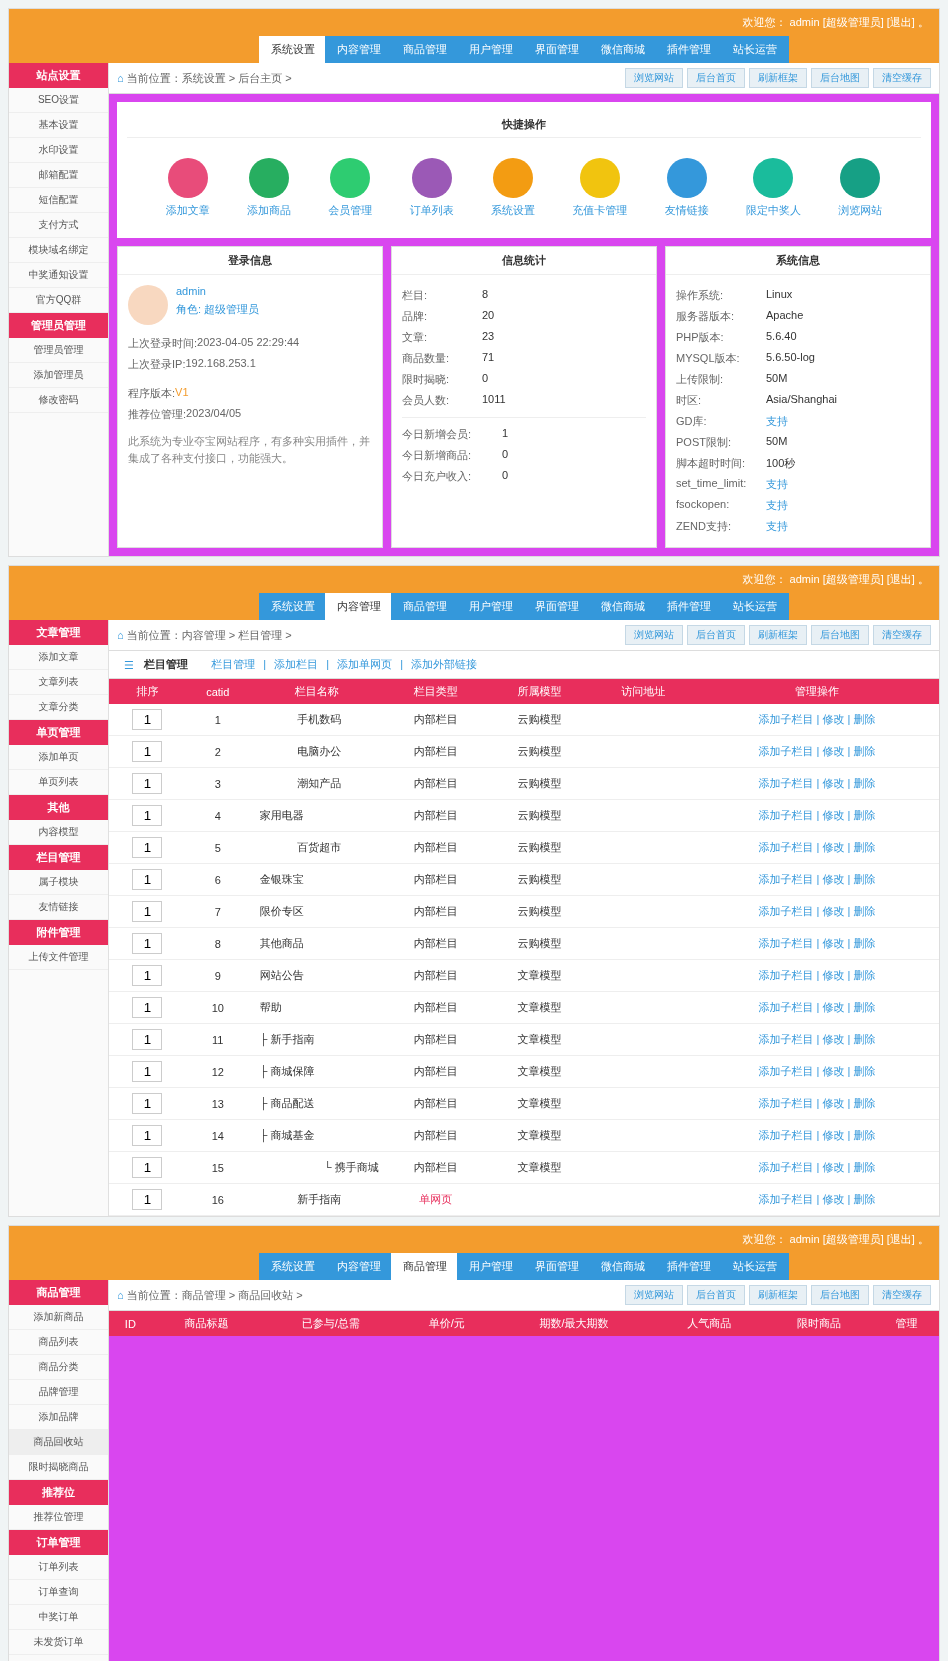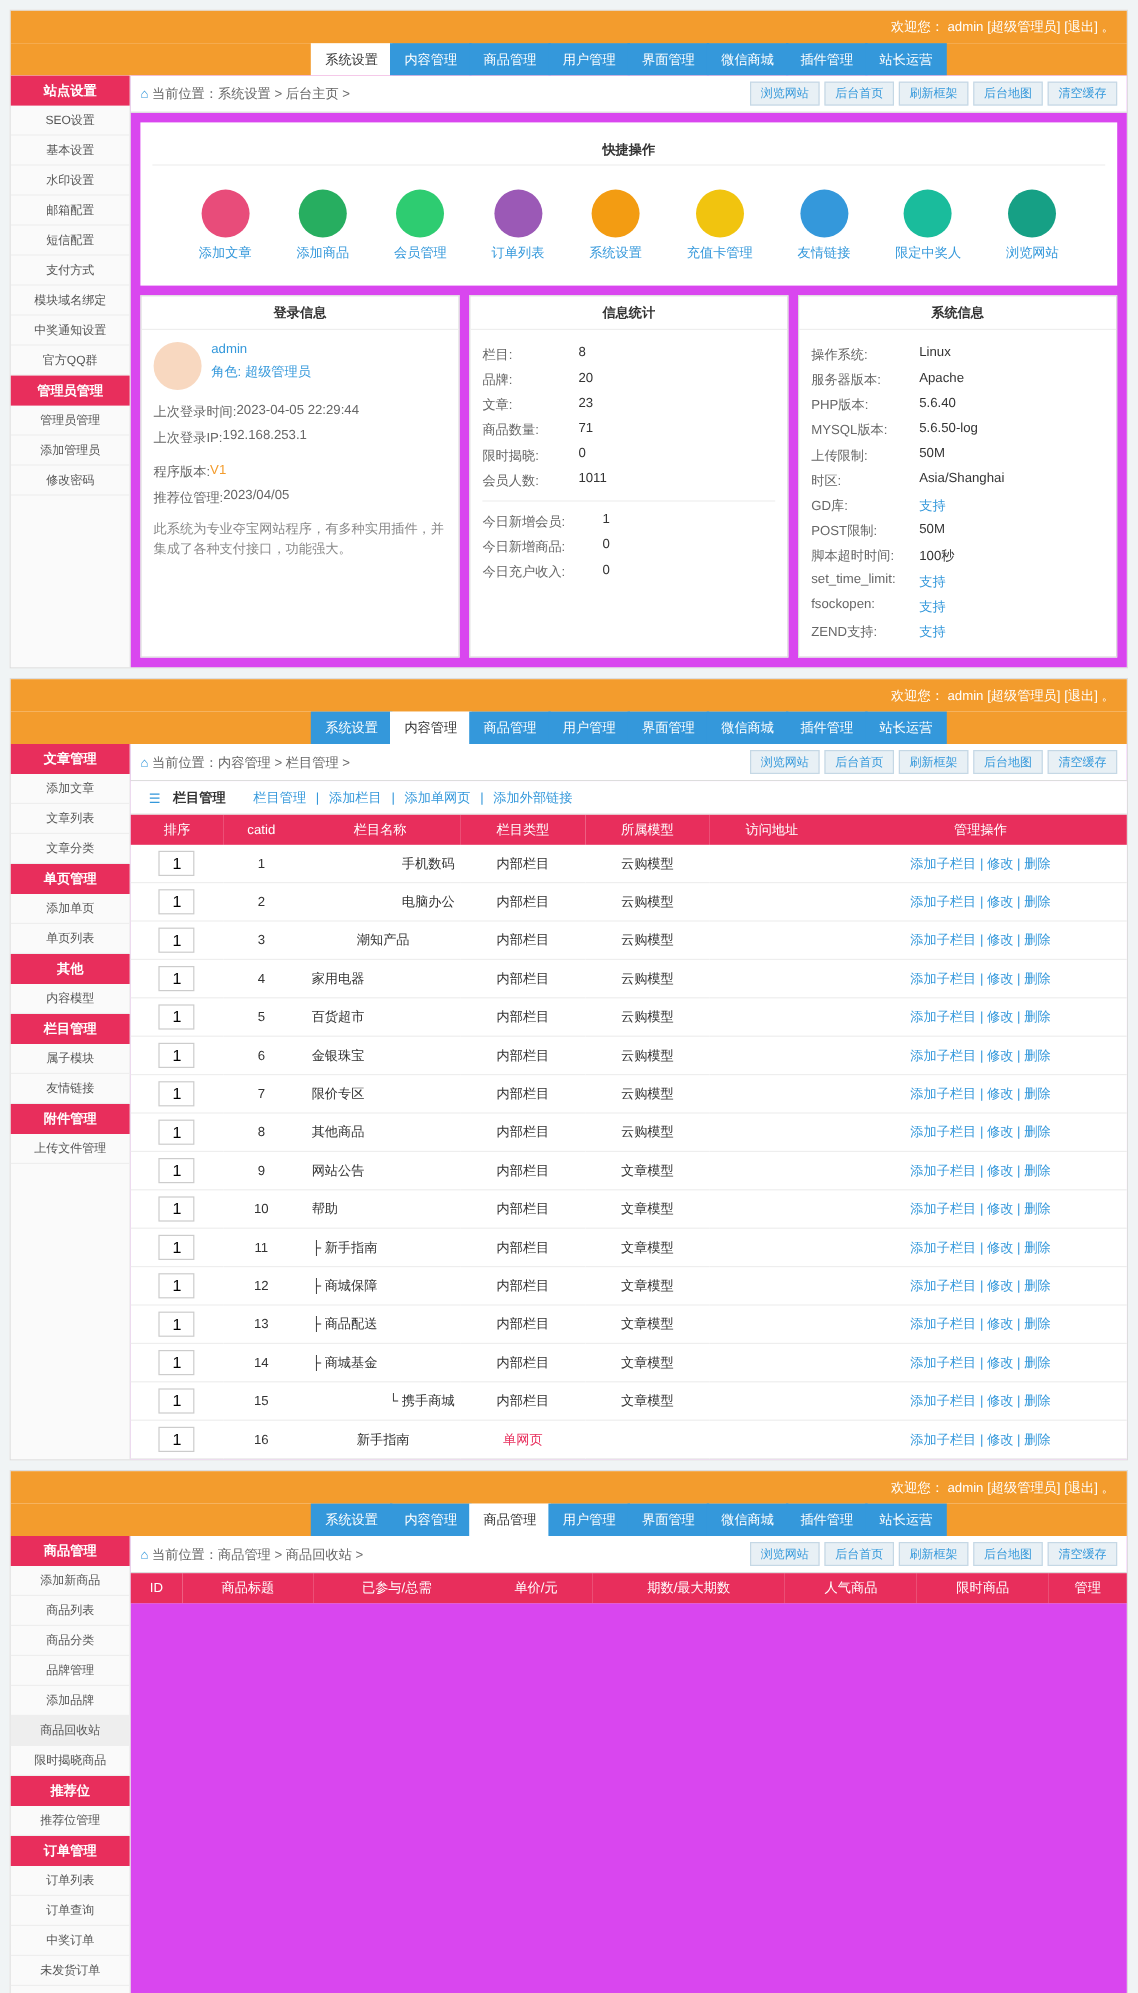--- a/index.html
+++ b/index.html
@@ -318,30 +318,30 @@
                 <th>栏目类型</th>
                 <th>所属模型</th>
                 <th>访问地址</th>
                 <th>管理操作</th>
               </tr>
             </thead>
           <tbody id="tb2">
               <tr>
                 <td><input class="sort-inp" value="1" style=""></td>
                 <td>1</td>
-                <td style="text-align:right;padding-left:10px">手机数码</td>
+                <td style="text-align:center;padding-left:10px">手机数码</td>
                 <td>内部栏目</td>
                 <td>云购模型</td>
                 <td></td>
                 <td><span class="action-link">添加子栏目 | 修改 | 删除</span></td>
               </tr>
               <tr>
                 <td><input class="sort-inp" value="1" style=""></td>
                 <td>2</td>
-                <td style="text-align:right;padding-left:10px">电脑办公</td>
+                <td style="text-align:center;padding-left:10px">电脑办公</td>
                 <td>内部栏目</td>
                 <td>云购模型</td>
                 <td></td>
                 <td><span class="action-link">添加子栏目 | 修改 | 删除</span></td>
               </tr>
               <tr>
                 <td><input class="sort-inp" value="1" style=""></td>
                 <td>3</td>
                 <td style="text-align:center;padding-left:10px">潮知产品</td>
                 <td>内部栏目</td>
@@ -354,21 +354,21 @@
                 <td>4</td>
                 <td style="text-align:left;padding-left:10px">家用电器</td>
                 <td>内部栏目</td>
                 <td>云购模型</td>
                 <td></td>
                 <td><span class="action-link">添加子栏目 | 修改 | 删除</span></td>
               </tr>
               <tr>
                 <td><input class="sort-inp" value="1" style=""></td>
                 <td>5</td>
-                <td style="text-align:left;padding-left:10px">百货超市</td>
+                <td style="text-align:center;padding-left:10px">百货超市</td>
                 <td>内部栏目</td>
                 <td>云购模型</td>
                 <td></td>
                 <td><span class="action-link">添加子栏目 | 修改 | 删除</span></td>
               </tr>
               <tr>
                 <td><input class="sort-inp" value="1" style=""></td>
                 <td>6</td>
                 <td style="text-align:left;padding-left:10px">金银珠宝</td>
                 <td>内部栏目</td>

